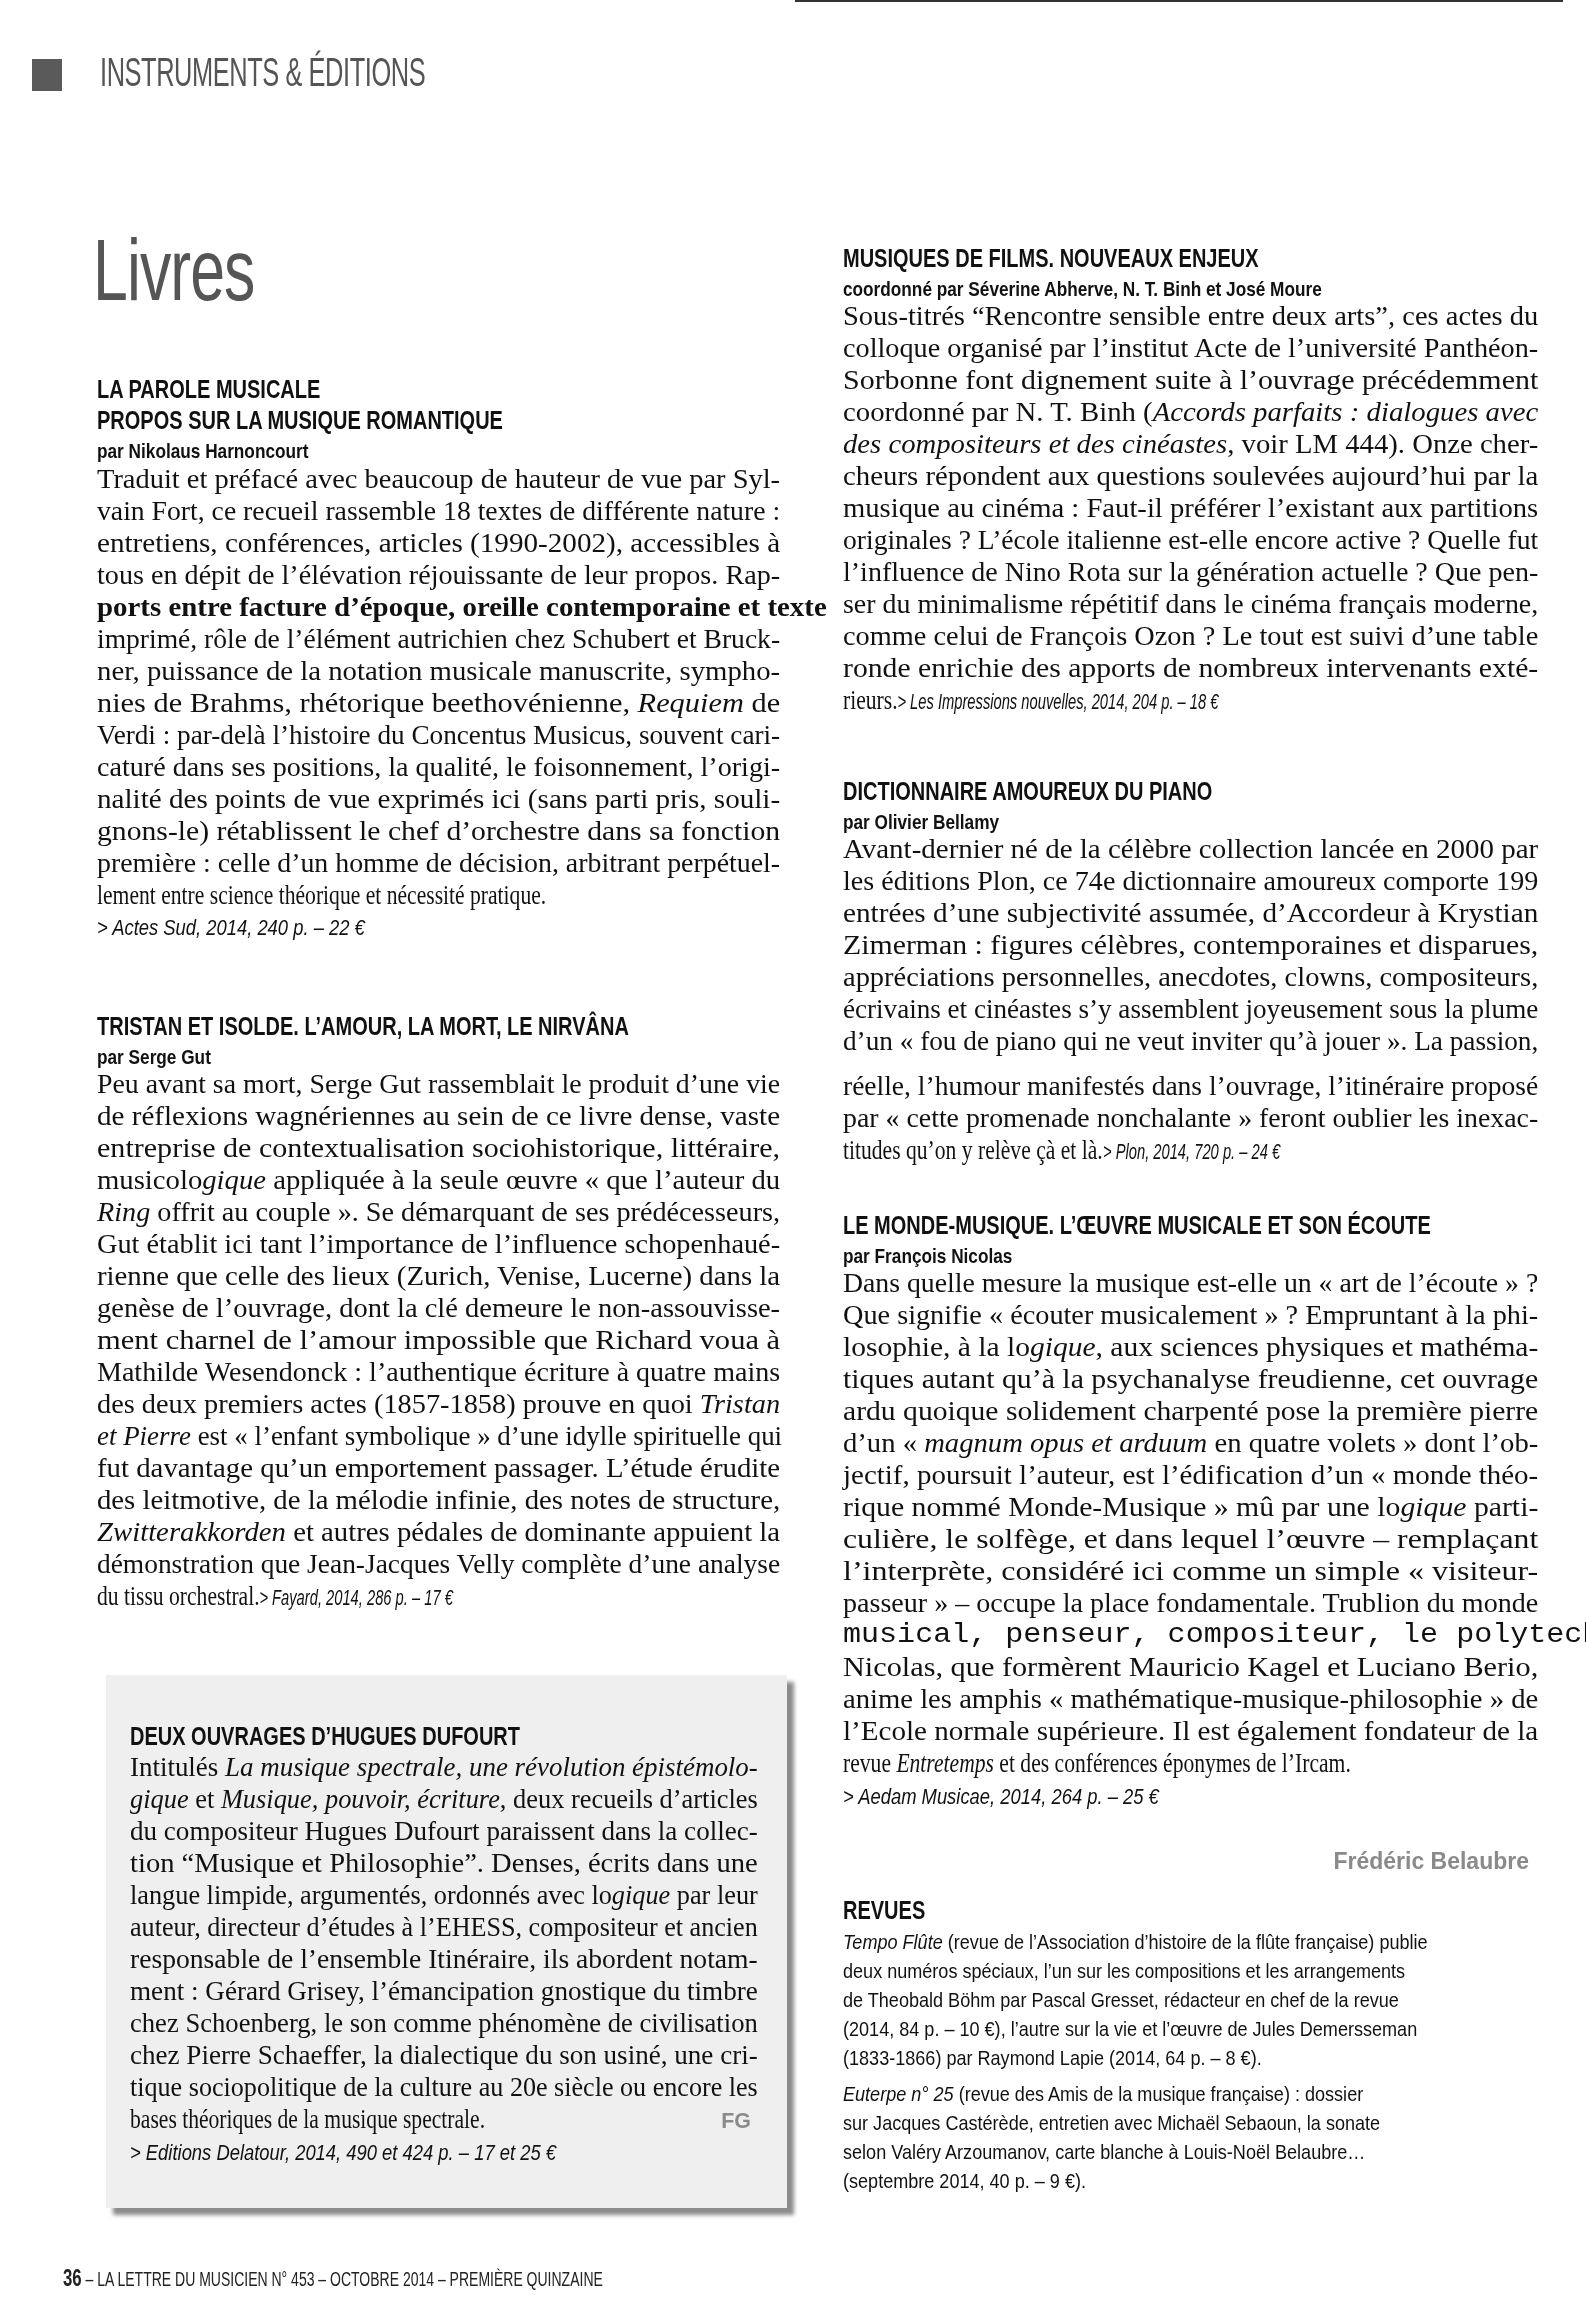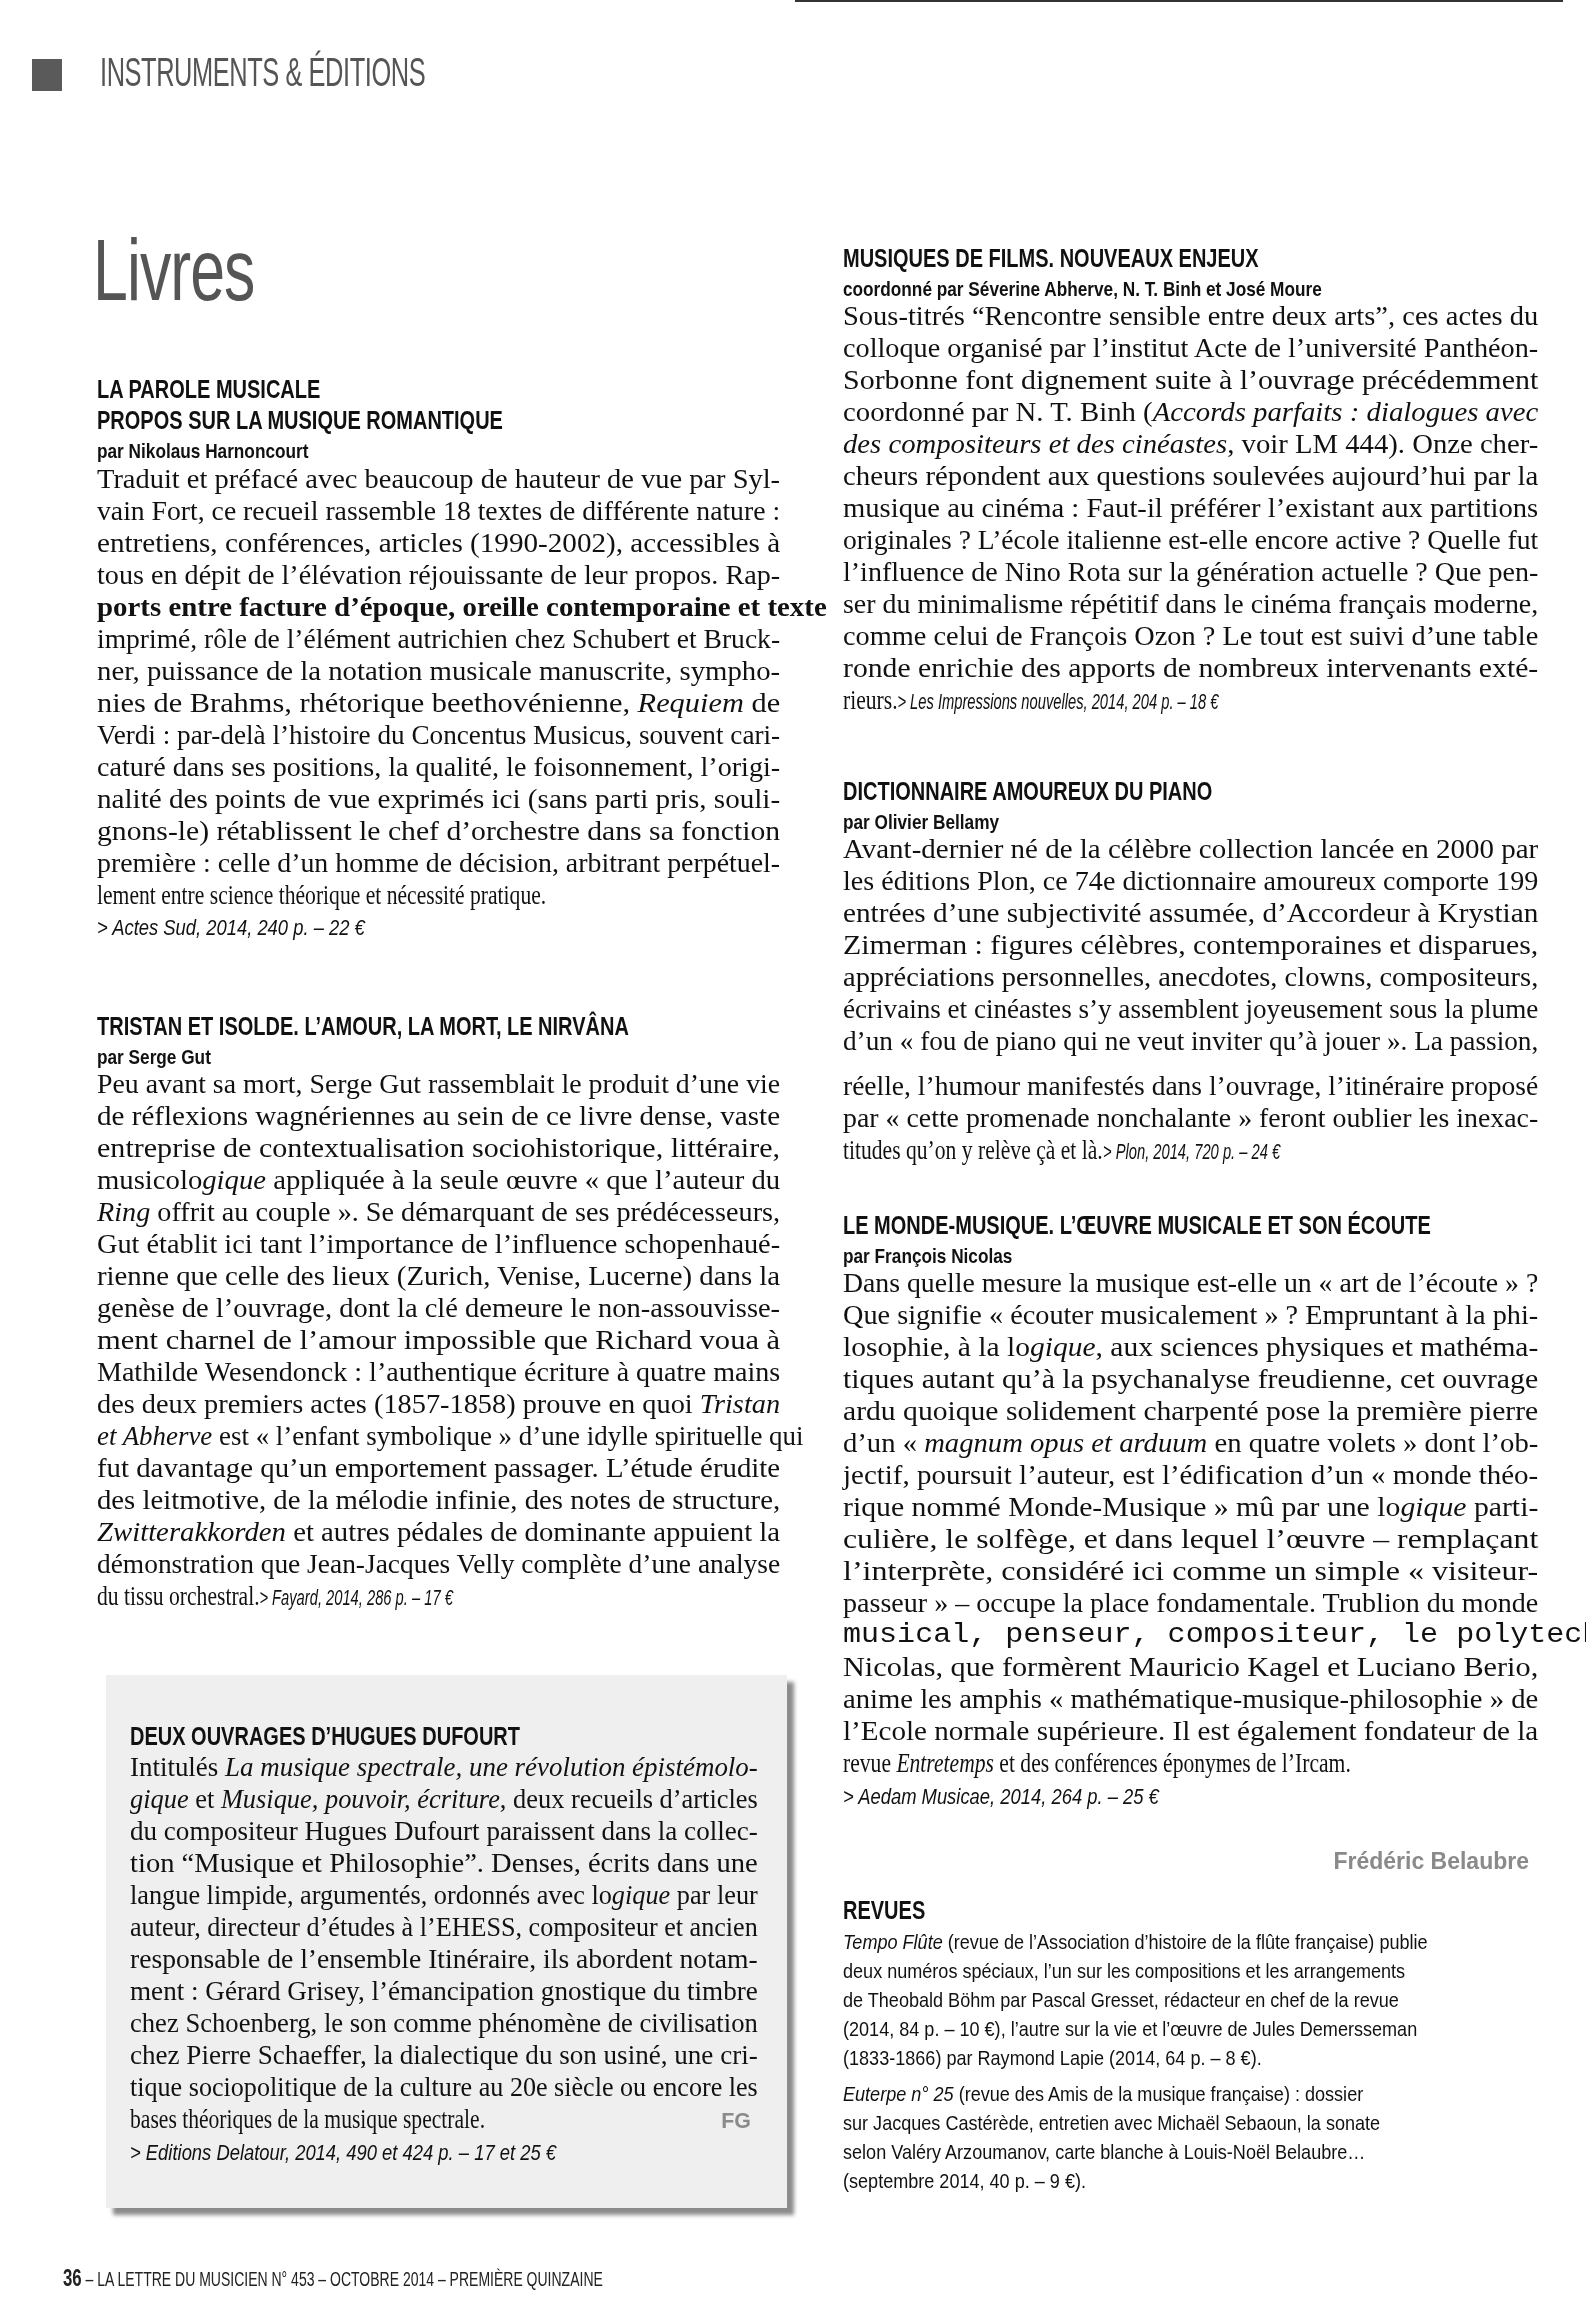--- a/index.html
+++ b/index.html
@@ -66,21 +66,21 @@
       <div class="line" style="height: 32px; position: relative;"><span class="serif-inner" style="transform: scaleX(1.077);">de réflexions wagnériennes au sein de ce livre dense, vaste</span></div>
       <div class="line" style="height: 32px; position: relative;"><span class="serif-inner" style="transform: scaleX(1.1138);">entreprise de contextualisation sociohistorique, littéraire,</span></div>
       <div class="line" style="height: 32px; position: relative;"><span class="serif-inner" style="transform: scaleX(1.0631);">musicolo<i>gique</i> appliquée à la seule œuvre « que l’auteur du</span></div>
       <div class="line" style="height: 32px; position: relative;"><span class="serif-inner" style="transform: scaleX(1.0444);"><i>Ring</i> offrit au couple ». Se démarquant de ses prédécesseurs,</span></div>
       <div class="line" style="height: 32px; position: relative;"><span class="serif-inner" style="transform: scaleX(1.0485);">Gut établit ici tant l’importance de l’influence schopenhaué-</span></div>
       <div class="line" style="height: 32px; position: relative;"><span class="serif-inner" style="transform: scaleX(1.0665);">rienne que celle des lieux (Zurich, Venise, Lucerne) dans la</span></div>
       <div class="line" style="height: 32px; position: relative;"><span class="serif-inner" style="transform: scaleX(1.0558);">genèse de l’ouvrage, dont la clé demeure le non-assouvisse-</span></div>
       <div class="line" style="height: 32px; position: relative;"><span class="serif-inner" style="transform: scaleX(1.1304);">ment charnel de l’amour impossible que Richard voua à</span></div>
       <div class="line" style="height: 32px; position: relative;"><span class="serif-inner" style="transform: scaleX(1.0384);">Mathilde Wesendonck : l’authentique écriture à quatre mains</span></div>
       <div class="line" style="height: 32px; position: relative;"><span class="serif-inner" style="transform: scaleX(1.0495);">des deux premiers actes (1857-1858) prouve en quoi <i>Tristan</i></span></div>
-      <div class="line" style="height: 32px; position: relative;"><span class="serif-inner" style="transform: scaleX(0.9967);"><i>et Abherve</i> est « l’enfant symbolique » d’une idylle spirituelle qui</span></div>
+      <div class="line" style="height: 32px; position: relative;"><span class="serif-inner" style="transform: scaleX(0.9967);"><i>et Pierre</i> est « l’enfant symbolique » d’une idylle spirituelle qui</span></div>
       <div class="line" style="height: 32px; position: relative;"><span class="serif-inner" style="transform: scaleX(1.0673);">fut davantage qu’un emportement passager. L’étude érudite</span></div>
       <div class="line" style="height: 32px; position: relative; text-decoration: underline;"><span class="serif-inner" style="transform: scaleX(1.0643);">des leitmotive, de la mélodie infinie, des notes de structure,</span></div>
       <div class="line" style="height: 32px; position: relative;"><span class="serif-inner" style="transform: scaleX(1.0647);"><i>Zwitterakkorden</i> et autres pédales de dominante appuient la</span></div>
       <div class="line" style="height: 32px; position: relative;"><span class="serif-inner" style="transform: scaleX(1.0153);">démonstration que Jean-Jacques Velly complète d’une analyse</span></div>
       <div class="line" style="height: 32px; position: relative;"><span class="serif-inner" style="transform: scaleX(0.8);">du tissu orchestral.<span class="ref"> &gt; Fayard, 2014, 286 p. – 17 €</span></span></div>
     </div>
 </div>
 
 <div class="sidebox">
   <div style="position:absolute; left:24px; top:45px; width:621px;">

